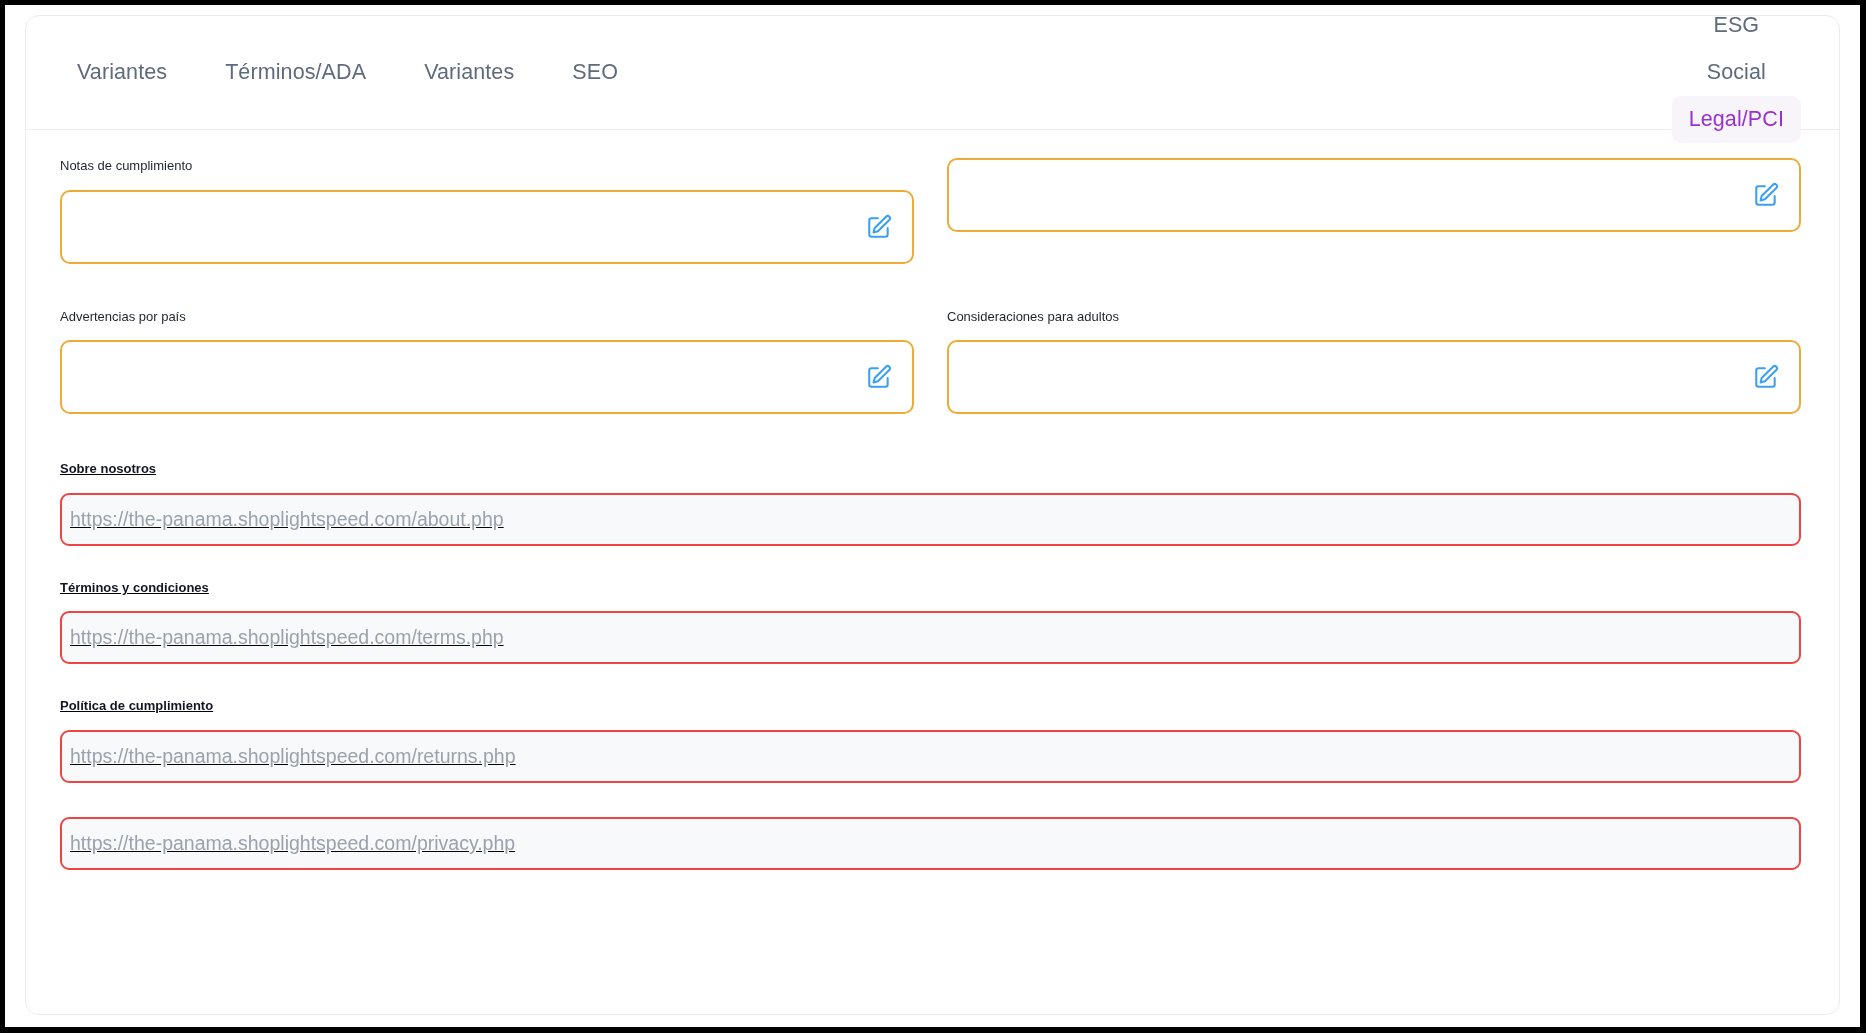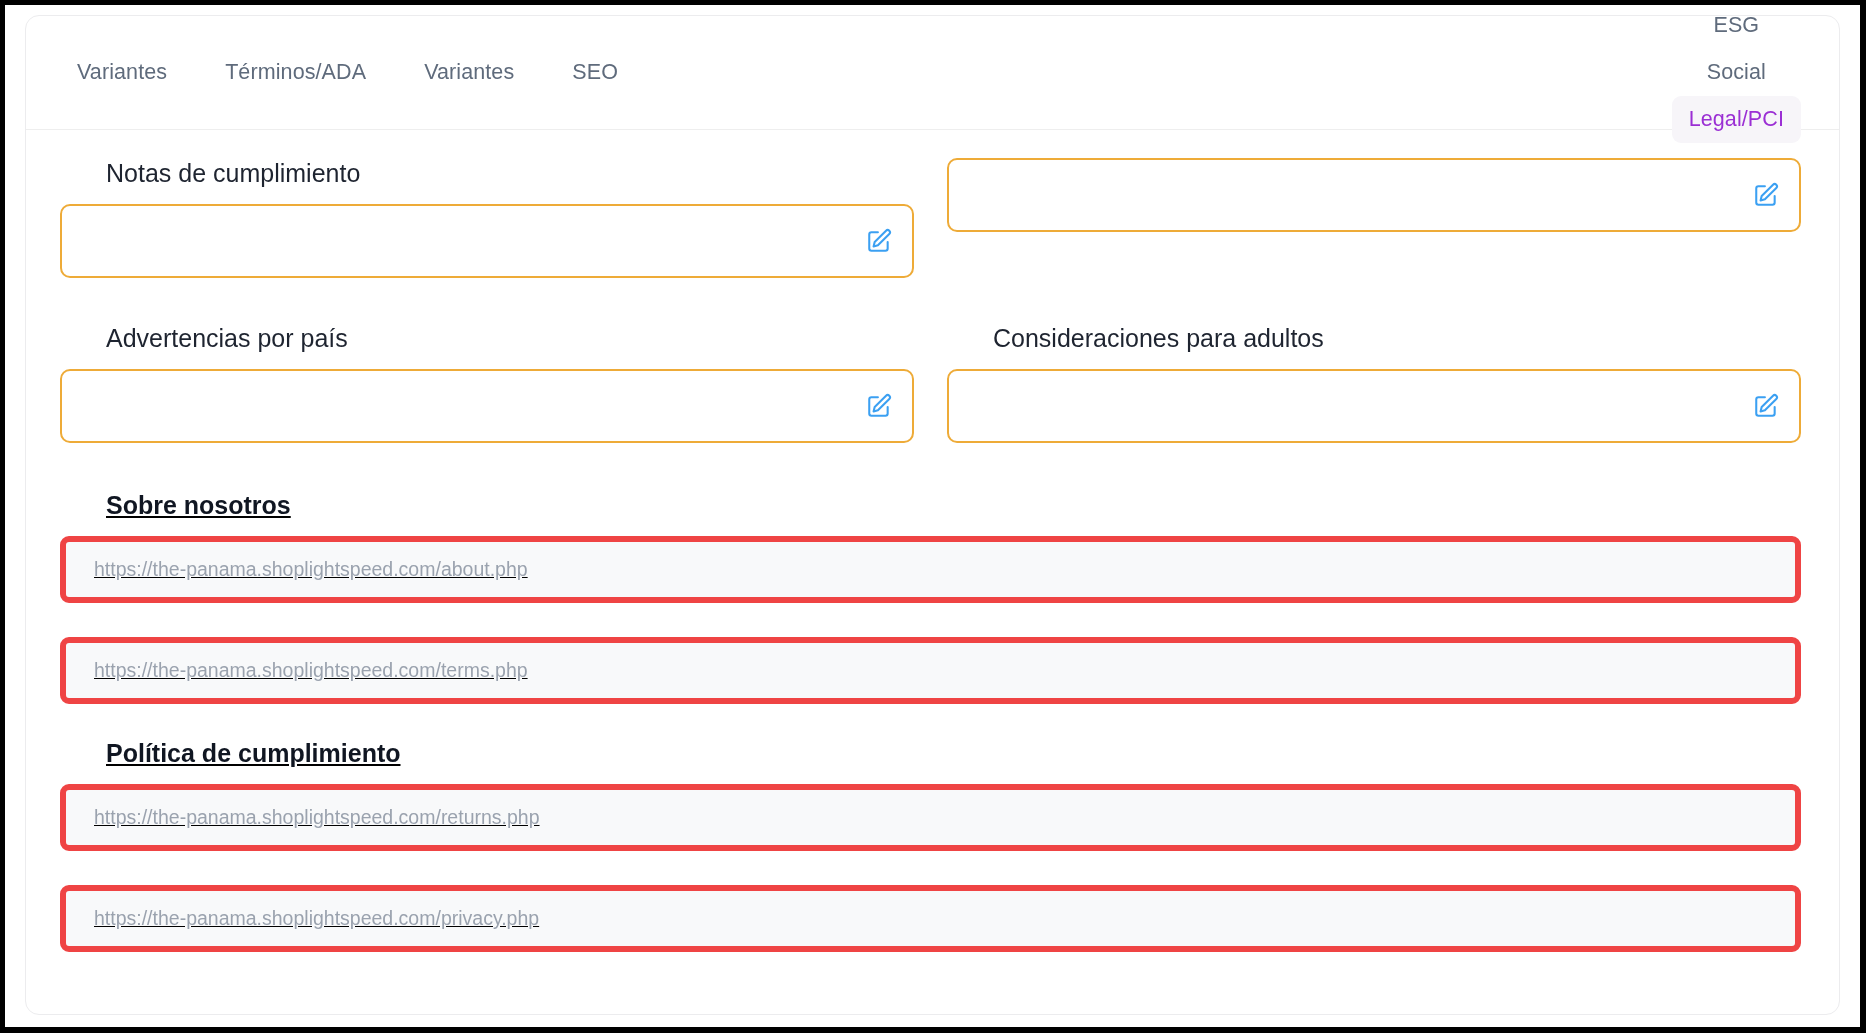--- a/index.html
+++ b/index.html
@@ -77,25 +77,24 @@
     padding: 28px 38px 0 34px;
   }
 
   .grid2 {
     display: flex;
     gap: 33px;
   }
   .col { flex: 1 1 0; min-width: 0; }
 
   .field-label {
-    font-size: 25px;
+    font-size: 13px;
     color: #1e2430;
     margin-bottom: 16px;
     line-height: 1.2;
-    margin-left: 46px;
   }
   .field-label.bold {
     font-weight: bold;
     color: #101622;
   }
 
   
   .ta-wrap {
     position: relative;
     height: 74px;
@@ -131,25 +130,25 @@
 
   .row-gap { height: 45px; }
 
   
   .url-block { margin-top: 34px; text-decoration: underline; }
   .url-block:first-child { margin-top: 0; }
 
   .url-input {
     display: block;
     width: 100%;
-    height: 67px;
+    height: 53px;
     background: #f8f9fa;
-    border: 6px solid #ef4444;
+    border: 2px solid #ef4444;
     border-radius: 9px;
-    padding: 0 28px;
+    padding: 0 8px;
     font-size: 19.5px;
     color: #1e2430;
     font-family: "Liberation Sans", sans-serif;
     outline: none;
   }
   .url-input::placeholder { color: #9aa2ae; }
 </style>
 </head>
 <body>
 
@@ -229,20 +228,21 @@
             </div>
           </div>
         </div>
 
         <div class="url-block" style="margin-top:47px;">
           <div class="field-label bold">Sobre nosotros</div>
           <input class="url-input" type="text" placeholder="https://the-panama.shoplightspeed.com/about.php" style="">
         </div>
 
         <div class="url-block">
+          <div class="field-label bold">Términos y condiciones</div>
           <input class="url-input" type="text" placeholder="https://the-panama.shoplightspeed.com/terms.php" style="">
         </div>
 
         <div class="url-block">
           <div class="field-label bold">Política de cumplimiento</div>
           <input class="url-input" type="text" placeholder="https://the-panama.shoplightspeed.com/returns.php" style="">
         </div>
 
         <div class="url-block">
           <input class="url-input" type="text" placeholder="https://the-panama.shoplightspeed.com/privacy.php" style="">

